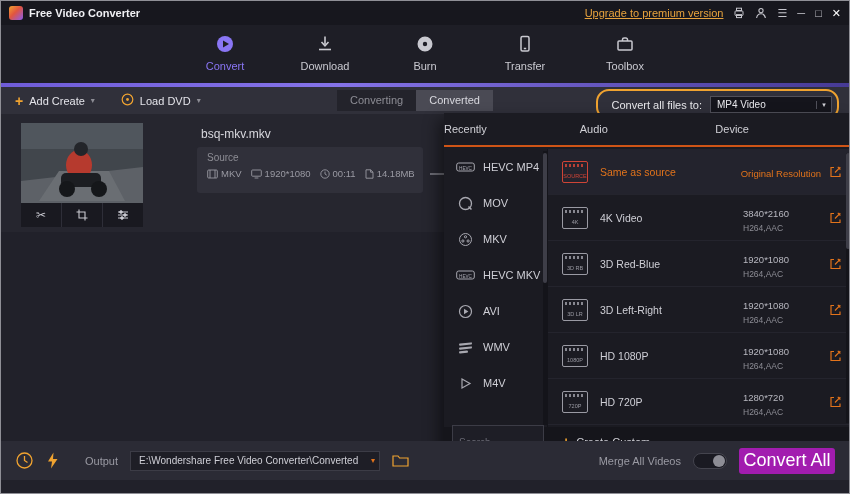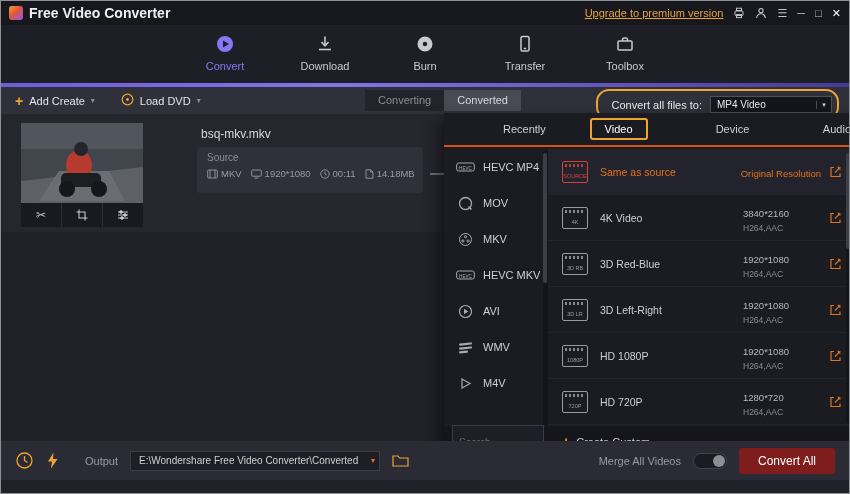--- a/index.html
+++ b/index.html
@@ -3,40 +3,40 @@
 <meta charset="utf-8">
 <style>
   *{margin:0;padding:0;box-sizing:border-box;}
   html,body{width:850px;height:494px;}
   body{font-family:"Liberation Sans","DejaVu Sans",sans-serif;background:#101014;}
   .app{position:relative;width:850px;height:494px;background:#21212a;overflow:hidden;border:1px solid #8f8f96;}
 
   
   .titlebar{position:absolute;top:0;left:0;width:100%;height:24px;background:#17171e;display:flex;align-items:center;padding:0 8px;gap:6px;}
   .app-logo{width:14px;height:14px;border-radius:3px;background:linear-gradient(135deg,#f0a330 0%,#e1553f 45%,#8a5cf0 100%);}
-  .app-title{font-size:14px;font-weight:bold;color:#f0f0f4;}
+  .app-title{font-size:11px;font-weight:bold;color:#f0f0f4;}
   .tb-right{margin-left:auto;display:flex;align-items:center;gap:10px;}
   .upgrade{color:#e8a33d;font-size:11px;text-decoration:underline;cursor:pointer;}
   .winglyph{color:#c5c5cc;font-size:11px;line-height:1;cursor:pointer;}
   .winglyph.close{color:#ffffff;}
   .tbicon{display:flex;align-items:center;cursor:pointer;}
 
   
   .nav{position:absolute;top:24px;left:0;width:100%;height:58px;background:#1e1e26;display:flex;justify-content:center;gap:34px;padding-top:8px;}
   .nav-tab{width:66px;text-align:center;color:#c9c9d0;font-size:11px;cursor:pointer;}
   .nav-tab svg{display:block;margin:0 auto 5px;}
   .nav-tab.active{color:#8a76f5;}
   .grad{position:absolute;top:82px;left:0;width:100%;height:4px;background:linear-gradient(90deg,#6f5cd8 0%,#8573e8 40%,#463a95 100%);}
 
   
   .toolbar{position:absolute;top:86px;left:0;width:100%;height:27px;background:#30303a;display:flex;align-items:center;padding-left:14px;gap:8px;}
   .tool-btn{display:flex;align-items:center;gap:6px;font-size:11px;color:#e4e4ea;cursor:pointer;}
   .plus{color:#f0a330;font-size:14px;font-weight:bold;line-height:1;}
   .caret{color:#8d8d95;font-size:8px;line-height:1;}
-  .queue-tabs{position:absolute;left:364px;top:3px;display:flex;}
+  .queue-tabs{position:absolute;left:336px;top:3px;display:flex;}
   .qtab{height:21px;padding:0 13px;font-size:11px;line-height:21px;cursor:pointer;}
   .qtab.converting{background:#23232b;color:#8d8d95;}
   .qtab.converted{background:#4a4a54;color:#d8d8de;}
   .convert-to{position:absolute;right:10px;top:2px;height:31px;border:2px solid #f0a330;border-radius:13px;display:flex;align-items:center;gap:8px;padding:0 5px 0 14px;background:#30303a;}
   .ct-label{font-size:11px;color:#e8e8ec;white-space:nowrap;}
   .select{width:122px;height:17px;background:#15151c;border:1px solid #50505a;display:flex;align-items:center;cursor:pointer;}
   .select .val{flex:1;font-size:10px;color:#e8e8ec;padding-left:6px;white-space:nowrap;}
   .select .sc{width:15px;text-align:center;color:#d0d0d6;font-size:7px;border-left:1px solid #50505a;}
 
   
@@ -49,21 +49,21 @@
   .file-name{position:absolute;left:200px;top:13px;font-size:12px;color:#d8d8de;}
   .src-box{position:absolute;left:196px;top:33px;width:226px;height:46px;background:#30303a;border-radius:3px;padding:5px 10px;}
   .src-label{font-size:10px;color:#8d8d95;margin-bottom:5px;}
   .src-row{display:flex;gap:9px;align-items:center;font-size:9.5px;color:#9a9aa3;white-space:nowrap;}
   .src-item{display:flex;align-items:center;gap:3px;}
   .flow-arrow{position:absolute;left:428px;top:52px;color:#8d8d95;}
 
   
   .panel{position:absolute;left:443px;top:112px;width:407px;height:344px;background:#1b1b22;box-shadow:-6px 6px 14px rgba(0,0,0,0.45);}
   .ptabs{display:flex;height:34px;border-bottom:2px solid #cf5416;}
-  .ptab{flex:1;display:flex;align-items:center;justify-content:flex-end;font-size:11px;color:#d0d0d6;cursor:pointer;}
+  .ptab{flex:1;display:flex;align-items:center;justify-content:flex-start;font-size:11px;color:#d0d0d6;cursor:pointer;}
   .ptab .pill{border:2px solid #f0a330;border-radius:3px;padding:3px 13px;color:#fff;}
   .pbody{position:absolute;top:36px;bottom:30px;left:0;right:0;display:flex;overflow:hidden;}
   .fmt-col{width:104px;position:relative;overflow:hidden;border-right:1px solid #14141a;}
   .fmt-row{height:36px;display:flex;align-items:center;gap:8px;padding-left:12px;color:#cfcfd6;font-size:11px;cursor:pointer;}
   .fmt-row.active{background:#262630;color:#ececf2;}
   .fmt-ic{width:19px;display:flex;justify-content:center;color:#a8a8b0;}
   .fmt-scroll{position:absolute;right:0;top:2px;bottom:2px;width:4px;background:#14141a;}
   .fmt-scroll .thumbbar{position:absolute;top:2px;left:0;width:4px;height:130px;background:#3e3e48;border-radius:2px;}
   .preset-col{flex:1;position:relative;overflow:hidden;}
   .preset-row{height:46px;display:flex;align-items:center;padding:0 30px 0 14px;border-bottom:1px solid #24242d;position:relative;cursor:pointer;}
@@ -89,21 +89,21 @@
   .bottombar{position:absolute;left:0;top:440px;width:100%;height:39px;background:#2b2b35;display:flex;align-items:center;padding:0 14px;gap:12px;}
   .bicon{display:flex;align-items:center;cursor:pointer;}
   .out-label{font-size:11px;color:#9a9aa3;margin-left:14px;}
   .path-box{width:250px;height:20px;background:#1e1e26;border:1px solid #3c3c46;display:flex;align-items:center;font-size:10px;color:#cfcfd6;padding:0 4px 0 8px;cursor:pointer;}
   .path-box .ptext{flex:1;white-space:nowrap;overflow:hidden;}
   .path-box .caret{color:#e2731b;}
   .right-cluster{margin-left:auto;display:flex;align-items:center;gap:12px;}
   .merge-label{font-size:11px;color:#9a9aa3;}
   .toggle{width:34px;height:16px;border-radius:8px;background:#1a1a22;border:1px solid #44444e;position:relative;cursor:pointer;}
   .toggle .knob{position:absolute;right:1px;top:1px;width:12px;height:12px;border-radius:50%;background:#8d8d95;}
-  .convert-btn{width:96px;height:26px;background:#7f1d1d;color:#fff;font-size:12px;border:none;border-radius:3px;cursor:pointer;font-family:inherit;}
+  .convert-btn{width:96px;height:26px;background:#a21caf;color:#fff;font-size:18px;border:none;border-radius:3px;cursor:pointer;font-family:inherit;}
 </style>
 </head>
 <body>
 
 <div class="app">
 
   <div class="titlebar">
     <div class="app-logo"></div>
     <div class="app-title">Free Video Converter</div>
     <div class="tb-right">
@@ -283,27 +283,24 @@
         </svg>
     </span>
   </div>
 
   <div class="panel">
     <div class="ptabs">
       <div class="ptab">
           <span>Recently</span>
         </div>
       <div class="ptab">
-          <span class="pill">Video</span>
+          <span>Audio</span>
         </div>
       <div class="ptab">
           <span>Device</span>
-        </div>
-      <div class="ptab">
-          <span>Audio</span>
         </div>
     </div>
 
     <div class="pbody">
 
       <div class="fmt-col">
         <div class="fmt-row">
           <span class="fmt-ic">
             <svg width="19" height="14" viewBox="0 0 19 14" fill="none">
                 <rect x="0.7" y="3" width="17.6" height="8" rx="2" stroke="#a8a8b0"></rect>

